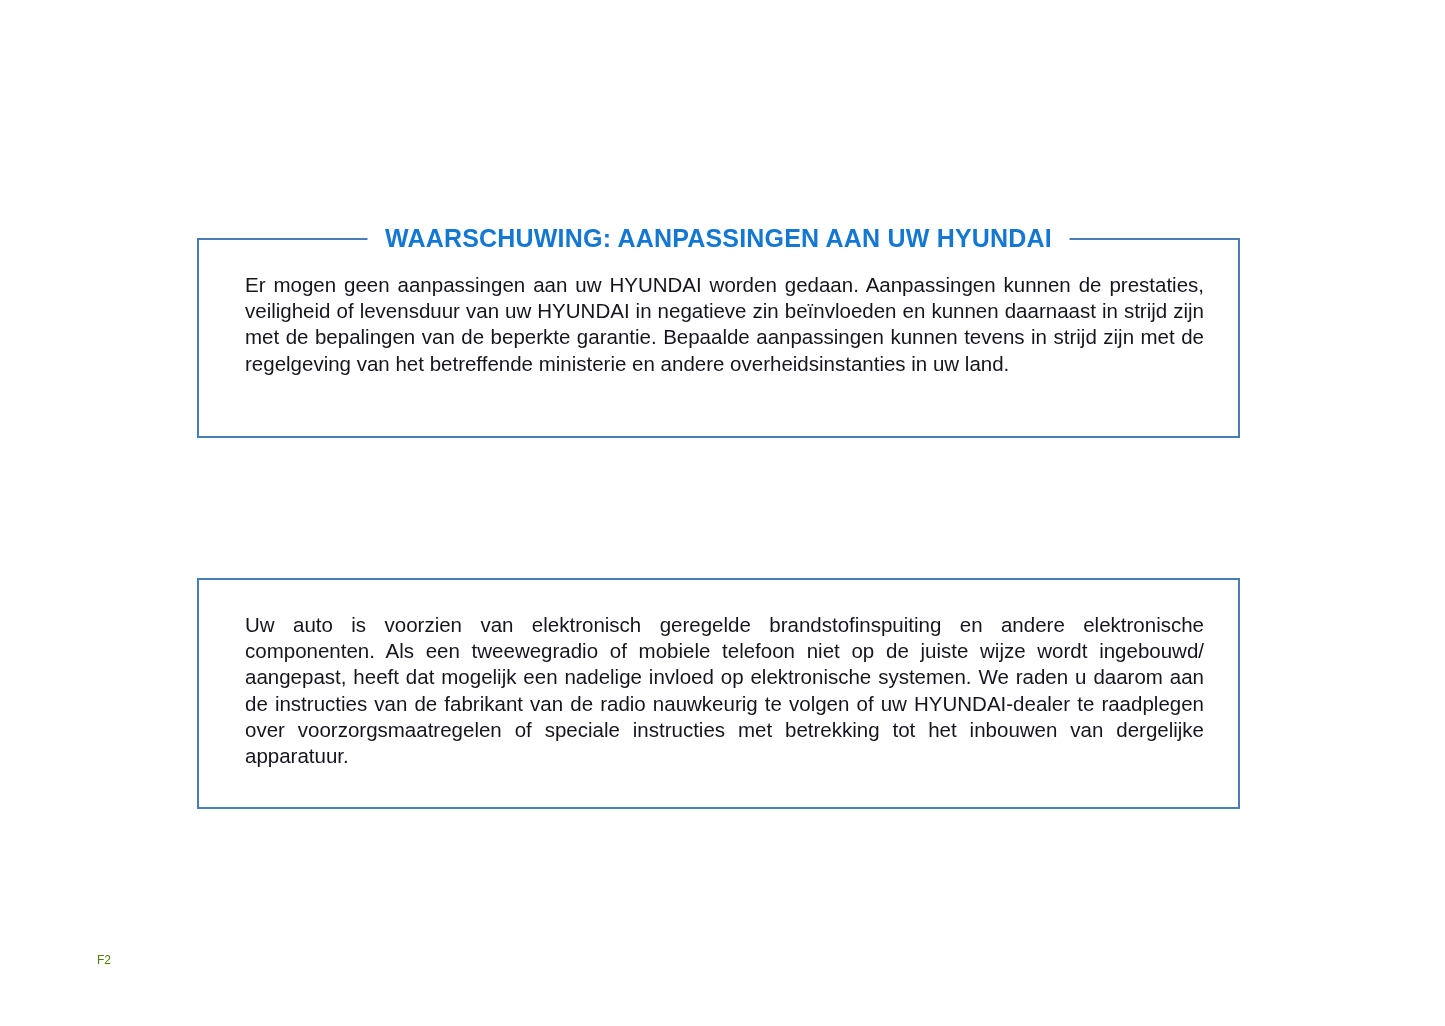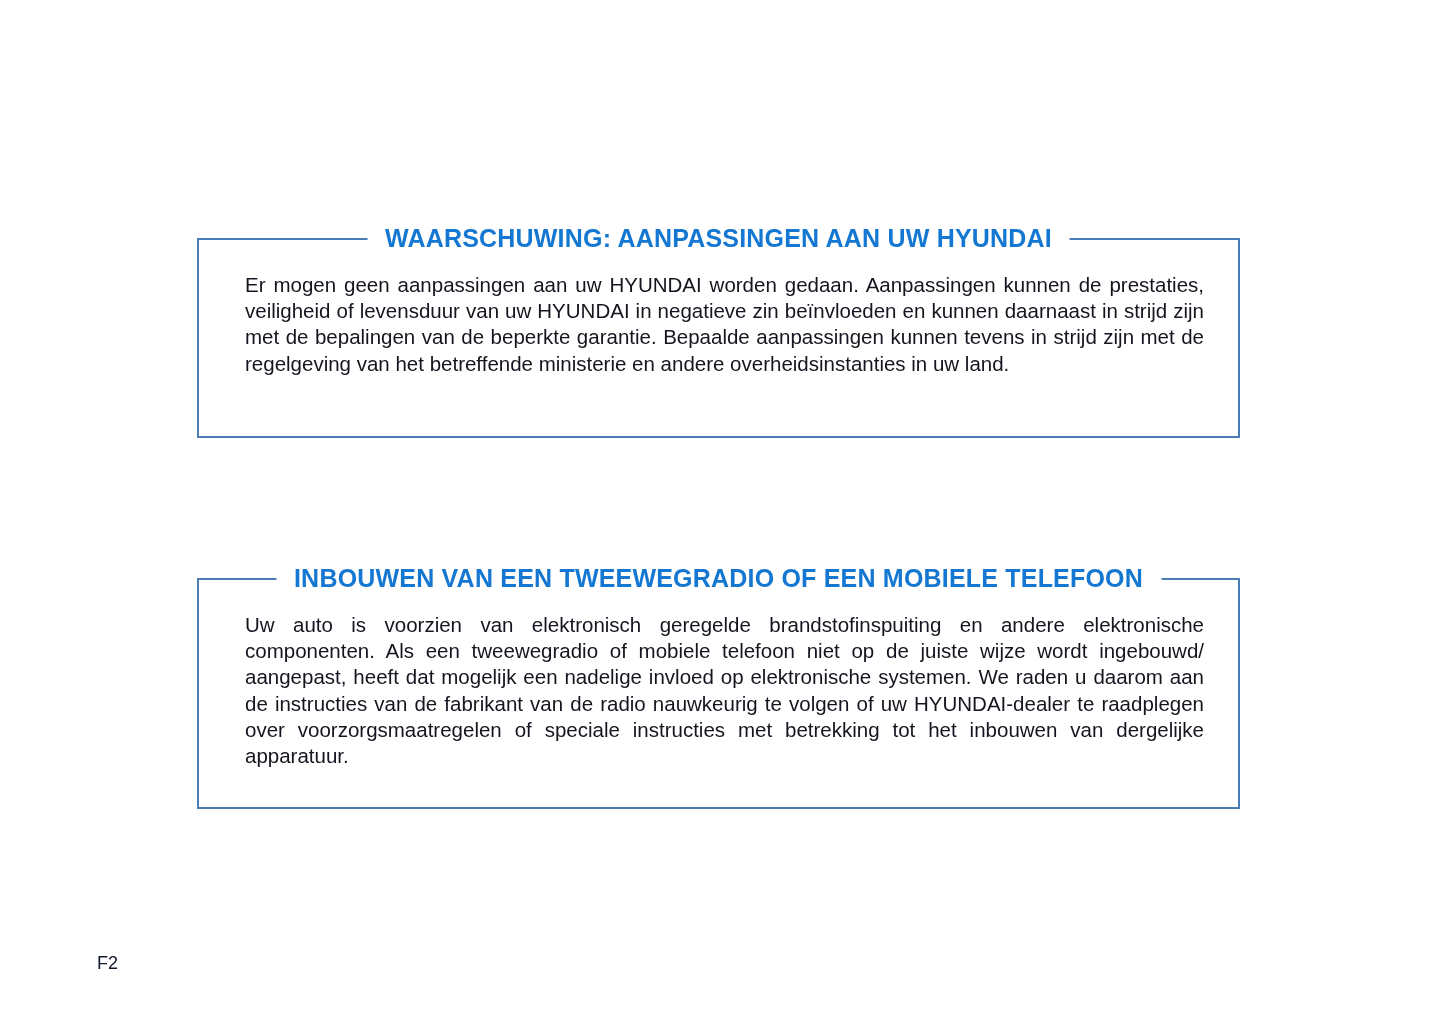--- a/index.html
+++ b/index.html
@@ -55,34 +55,33 @@
     font-size: 20.5px;
     line-height: 26.2px;
     color: var(--text_dark);
     text-align: justify;
     margin-left: 12px;
   }
   .page-footer {
     position: absolute;
     left: 97px;
     top: 953px;
-    font-size: 18px;
-    color: #0f172a;
+    font-size: 12px;
+    color: #4d7c0f;
   }
 </style>
 </head>
 <body>
 
 <div class="page">
 
   <div class="warning-box box-1">
     <h2 class="box-title">WAARSCHUWING: AANPASSINGEN AAN UW HYUNDAI</h2>
     <p class="box-body">Er mogen geen aanpassingen aan uw HYUNDAI worden gedaan. Aanpassingen kunnen de prestaties, veiligheid of levensduur van uw HYUNDAI in negatieve zin beïnvloeden en kunnen daarnaast in strijd zijn met de bepalingen van de beperkte garantie. Bepaalde aanpassingen kunnen tevens in strijd zijn met de regelgeving van het betreffende ministerie en andere overheidsinstanties in uw land.</p>
   </div>
 
   <div class="warning-box box-2">
-    <h2 class="box-title">INBOUWEN VAN EEN TWEEWEGRADIO OF EEN MOBIELE TELEFOON</h2>
     <p class="box-body">Uw auto is voorzien van elektronisch geregelde brandstofinspuiting en andere elektronische componenten. Als een tweewegradio of mobiele telefoon niet op de juiste wijze wordt ingebouwd/ aangepast, heeft dat mogelijk een nadelige invloed op elektronische systemen. We raden u daarom aan de instructies van de fabrikant van de radio nauwkeurig te volgen of uw HYUNDAI-dealer te raadplegen over voorzorgsmaatregelen of speciale instructies met betrekking tot het inbouwen van dergelijke apparatuur.</p>
   </div>
 
   <div class="page-footer">F2</div>
 
 </div>
 
 </body></html>

